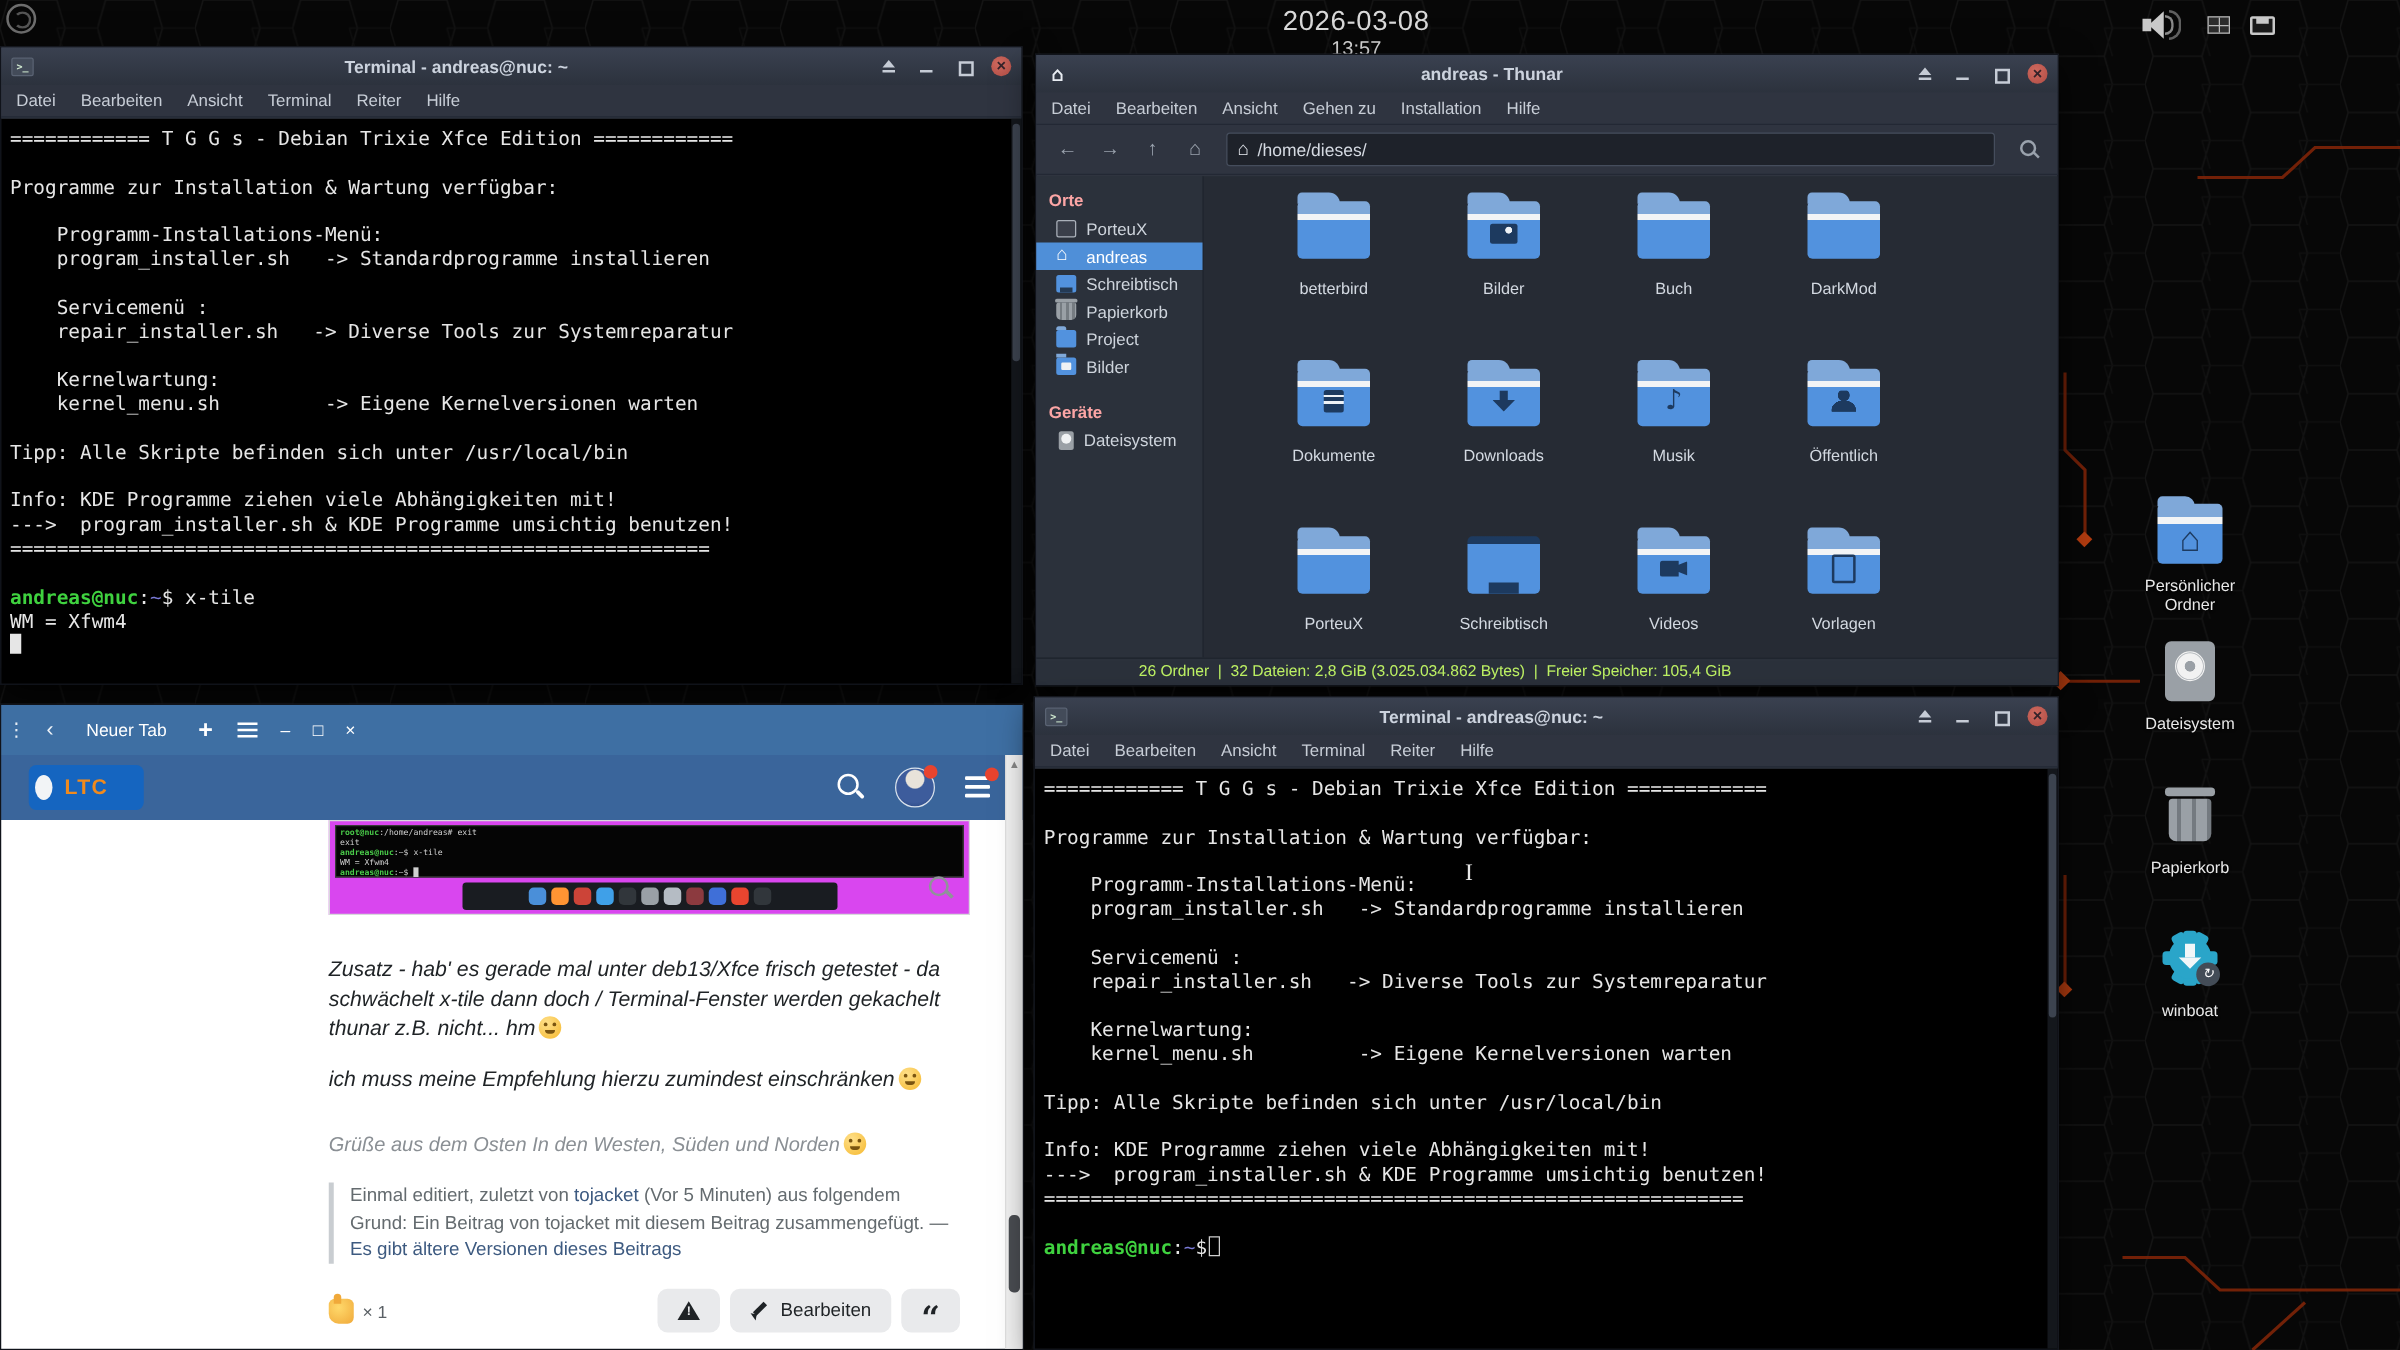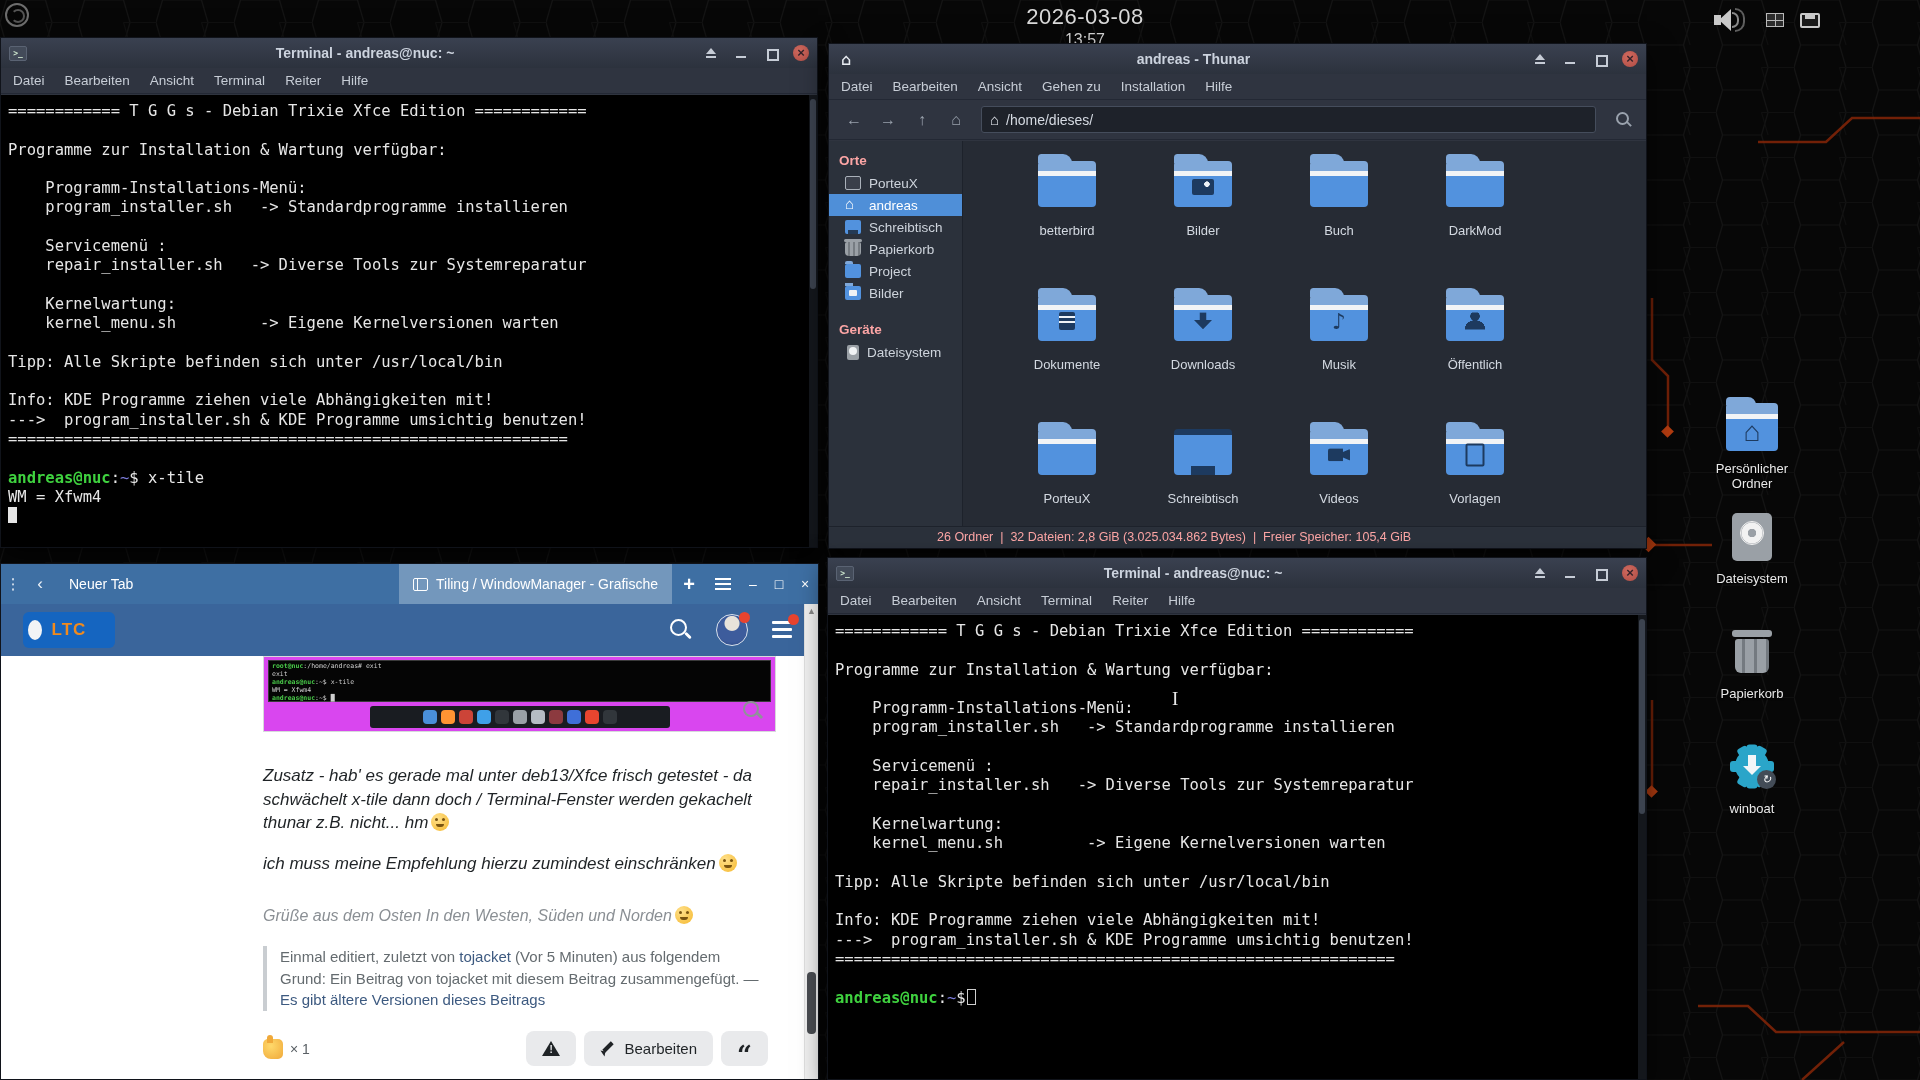--- a/index.html
+++ b/index.html
@@ -138,21 +138,21 @@
   .ficon.g-person::after { content:""; width:20px; height:17px;
         background:radial-gradient(circle at 50% 22%, #1d3a5f 4.5px, transparent 5px),
                    radial-gradient(ellipse 10px 8px at 50% 92%, #1d3a5f 97%, transparent); }
   .ficon.g-video::after { content:""; width:22px; height:13px; background:#1d3a5f; border-radius:2px;
         clip-path:polygon(0 0,68% 0,68% 28%,100% 6%,100% 94%,68% 72%,68% 100%,0 100%); }
   .ficon.g-template::after { content:""; width:15px; height:19px; border:2.5px solid #1d3a5f; border-radius:2px; background:transparent; }
   .ficon.g-desktop { background:linear-gradient(180deg,#1d3a5f 0 6px,#5292de 6px 100%); }
   .ficon.g-desktop::before { display:none; }
   .ficon.g-desktop::after { content:""; width:24px; height:9px; background:#1d3a5f; top:auto; bottom:0; transform:translate(-50%,0); }
   .statusbar { position:absolute; left:0; right:0; bottom:0; height:22px; background:#2b313b; border-top:1px solid #1d222b;
-               color:#fca5a5; font-size:12.5px; line-height:21px; padding-left:108px; white-space:pre; }
+               color:#bef264; font-size:12.5px; line-height:21px; padding-left:82px; white-space:pre; }
 
   
   .btabbar { height:40px; background:#3e6fa3; display:flex; align-items:center; color:#fff; }
   .kebab { width:24px; text-align:center; font-size:15px; color:#e8eef5; letter-spacing:0; }
   .chev { width:30px; text-align:center; font-size:17px; color:#eef3f8; }
   .tab { padding:0 14px; font-size:14px; height:40px; display:flex; align-items:center; gap:8px; }
   .tab.active { background:rgba(255,255,255,.28); margin-left:auto; }
   .tabicon { width:15px; height:13px; border:1.5px solid #fff; border-radius:2px; position:relative; }
   .tabicon::before { content:""; position:absolute; left:3px; top:0; width:1.5px; height:100%; background:#fff; }
   .newtab { width:34px; text-align:center; font-size:20px; font-weight:bold; }
@@ -485,24 +485,20 @@
   <div class="statusbar">26 Ordner  |  32 Dateien: 2,8 GiB (3.025.034.862 Bytes)  |  Freier Speicher: 105,4 GiB</div>
 </div>
 
 <div class="window" style="left:0; top:563px; width:819px; height:517px;">
   <div class="btabbar">
     <span class="kebab">⋮</span>
     <span class="chev">‹</span>
     <span class="tab">
         <span>Neuer Tab</span>
       </span>
-    <span class="tab active">
-      <span class="tabicon"></span>
-      <span>Tiling / WindowManager - Grafische</span>
-    </span>
     <span class="newtab">+</span>
     <span class="tablist">
         <i></i>
         <i></i>
         <i></i>
       </span>
     <span class="bwb">–</span>
     <span class="bwb">□</span>
     <span class="bwb">×</span>
   </div>

